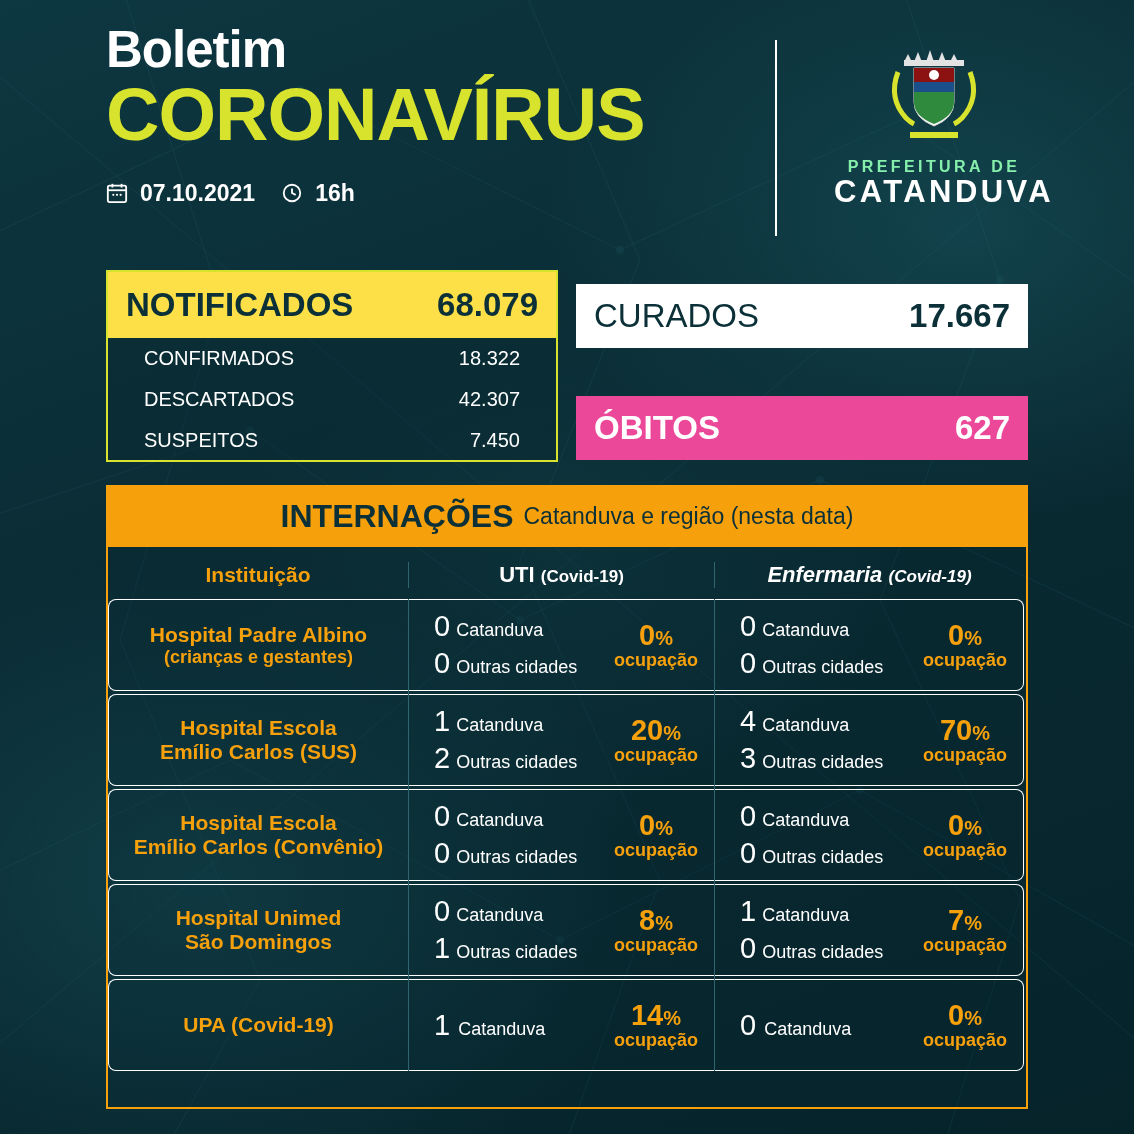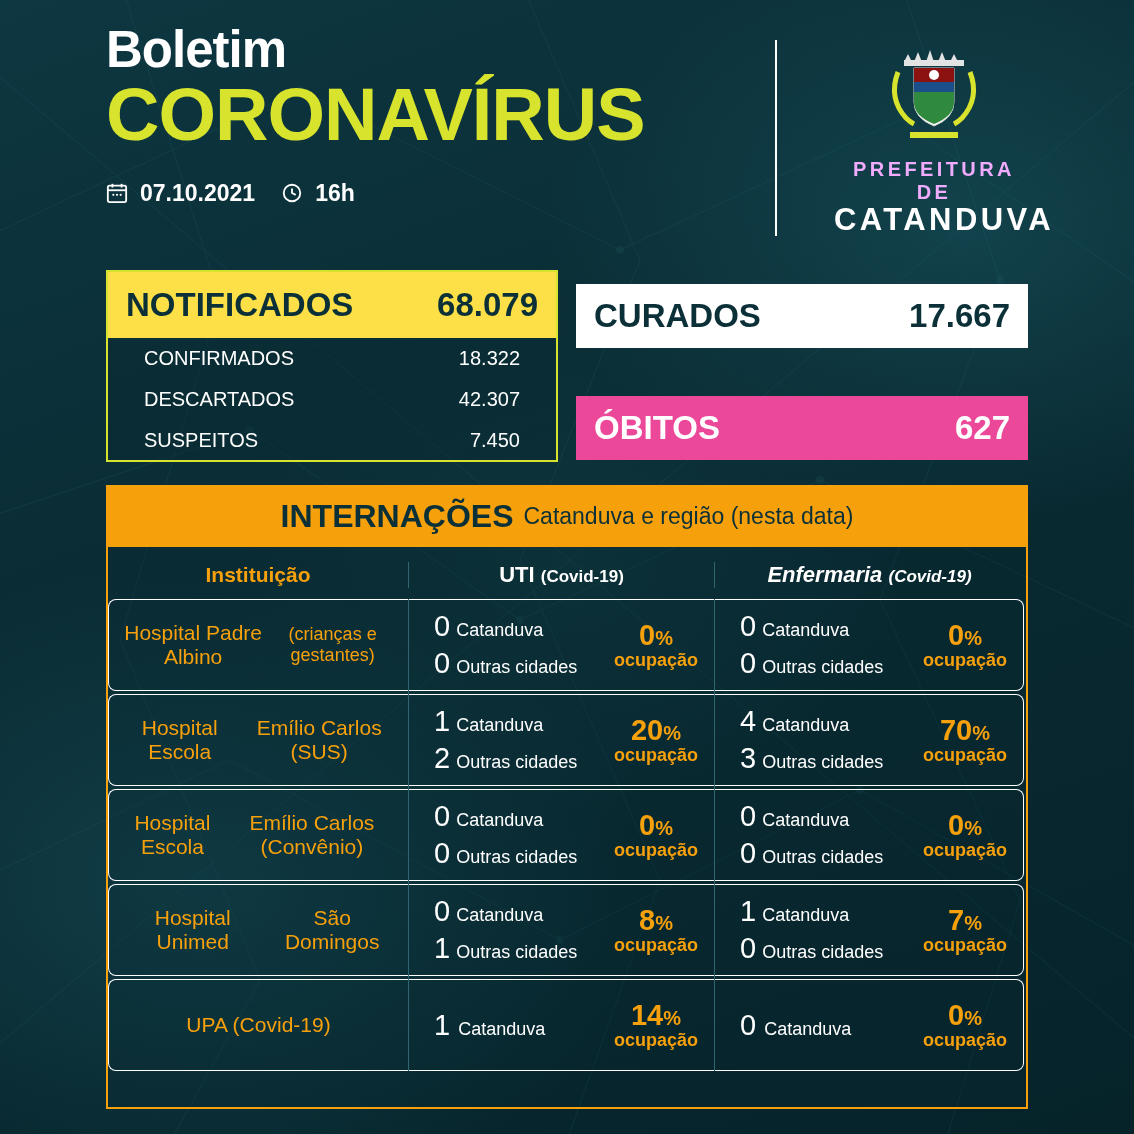--- a/index.html
+++ b/index.html
@@ -35,21 +35,21 @@
   }
   .datebar { display: flex; align-items: center; gap: 12px; margin-top: 26px; }
   .datebar .dtxt { color: #ffffff; font-size: 23px; font-weight: bold; }
   .icon-sq { width: 22px; height: 22px; display:inline-block; }
 
   .divider-v {
     position: absolute; left: 775px; top: 40px; width: 2px; height: 196px;
     background: #ffffff;
   }
   .brand { position: absolute; right: 100px; top: 50px; width: 200px; text-align: center; }
-  .brand .pref { color:#f0abfc; font-size: 20px; letter-spacing: 3.4px; font-weight: bold; margin-top: 8px;}
+  .brand .pref { color:#86efac; font-size: 16px; letter-spacing: 3.4px; font-weight: bold; margin-top: 8px;}
   .brand .cat { color:#ffffff; font-size: 31px; letter-spacing: 3.4px; font-weight: bold; line-height:1.05; }
 
   
   .notif-box {
     position: absolute; left: 106px; top: 270px; width: 452px; height: 192px;
     border: 2px solid #d7e32c; background: rgba(8,40,48,0.35);
   }
   .notif-head {
     background: #fde047; height: 66px; display:flex; align-items:center;
     justify-content: space-between; padding: 0 18px;
@@ -59,21 +59,21 @@
   .notif-row {
     display:flex; align-items:center; justify-content: space-between;
     padding: 0 36px; height: 41px; color:#ffffff; font-size: 20px;
   }
 
   .curados {
     position: absolute; left: 576px; top: 284px; width: 452px; height: 64px;
     background: #ffffff; display:flex; align-items:center; justify-content: space-between;
     padding: 0 18px;
   }
-  .curados .lbl { color:#0b3038; font-size: 33px; font-weight: bold; }
+  .curados .lbl { color:#0b3038; font-size: 33px; font-weight: normal; }
   .curados .val { color:#0b3038; font-size: 33px; font-weight: bold; margin-left: 24px; }
 
   .obitos {
     position: absolute; left: 576px; top: 396px; width: 452px; height: 64px;
     background: #ec4899; display:flex; align-items:center; justify-content: space-between;
     padding: 0 18px;
   }
   .obitos .lbl { color:#ffffff; font-size: 33px; font-weight: bold; }
   .obitos .val { color:#ffffff; font-size: 33px; font-weight: bold; }
 
@@ -95,25 +95,25 @@
   .col-e { width: 310px; text-align:center; color:#ffffff; font-size: 22px; font-weight: bold; border-left: 1px solid #2f6470; font-style: italic;}
   .col-u small, .col-e small { font-size: 17px; font-weight: bold; }
 
   .rows { position: relative; }
   .vline { position:absolute; top:0; bottom:0; width:1px; background:#2f6470; }
 
   .row {
     display:flex; align-items:center; height: 92px; margin-bottom: 3px;
   }
   .cell-name {
-    width: 300px; text-align:center; color:#f6a00c; font-weight: normal;
+    width: 300px; text-align:center; color:#f6a00c; font-weight: bold;
     font-size: 21px; line-height: 1.15; padding: 0 10px;
     border: 1px solid #ffffff; border-right: none;
     border-top-left-radius: 8px; border-bottom-left-radius: 8px;
-    height: 92px; display:flex; flex-direction:row; align-items:center; justify-content:center;
+    height: 92px; display:flex; flex-direction:column; align-items:center; justify-content:center;
   }
   .cell-name .sub { font-size: 18px; }
   .cell-data {
     width: 306px; height: 92px; display:flex; align-items:center; justify-content: space-between;
     padding: 0 16px 0 26px;
     border-top: 1px solid #ffffff; border-bottom: 1px solid #ffffff;
   }
   .cell-data.last {
     width: 310px; border-right: 1px solid #ffffff;
     border-top-right-radius: 8px; border-bottom-right-radius: 8px;

